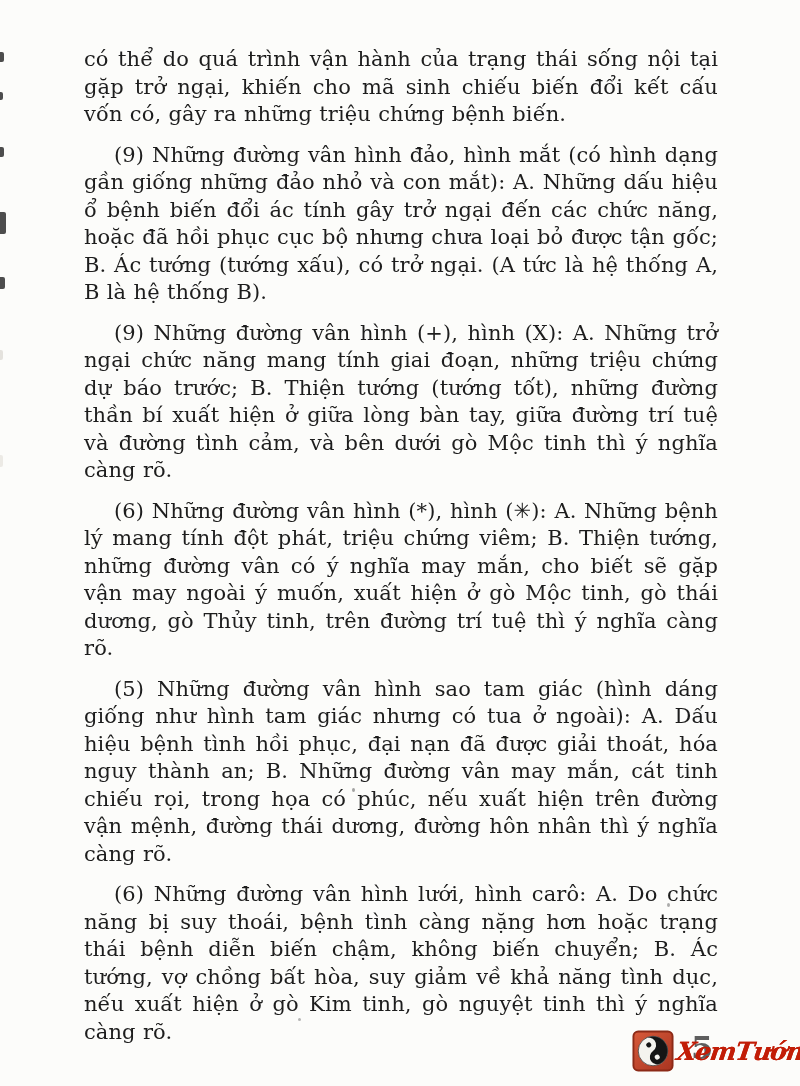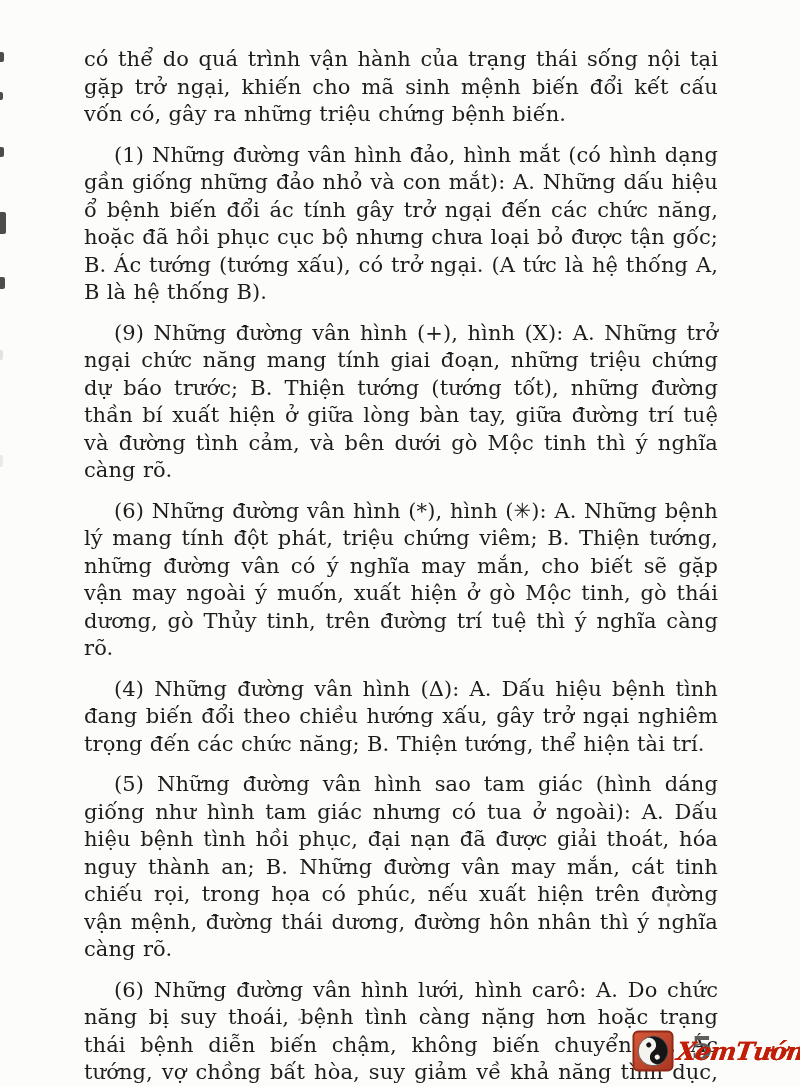--- a/index.html
+++ b/index.html
@@ -70,25 +70,24 @@
   <div class="edge-mark em3"></div>
   <div class="edge-mark em4"></div>
   <div class="edge-mark em5"></div>
   <div class="edge-mark em6"></div>
   <div class="edge-mark em7"></div>
   <div class="speck sp1"></div>
   <div class="speck sp2"></div>
   <div class="speck sp3"></div>
 
   <div class="content">
-    <p class="para no-indent">có thể do quá trình vận hành của trạng thái sống nội tại gặp trở ngại, khiến cho mã sinh mệnh biến đổi kết cấu vốn có, gây ra những triệu chứng bệnh biến.</p>
-    <p class="para">(1) Những đường vân hình đảo, hình mắt (có hình dạng gần giống những đảo nhỏ và con mắt): A. Những dấu hiệu ổ bệnh biến đổi ác tính gây trở ngại đến các chức năng, hoặc đã hồi phục cục bộ nhưng chưa loại bỏ được tận gốc; B. Ác tướng (tướng xấu), có trở ngại. (A tức là hệ thống A, B là hệ thống B).</p>
+    <p class="para no-indent">có thể do quá trình vận hành của trạng thái sống nội tại gặp trở ngại, khiến cho mã sinh chiếu biến đổi kết cấu vốn có, gây ra những triệu chứng bệnh biến.</p>
+    <p class="para">(9) Những đường vân hình đảo, hình mắt (có hình dạng gần giống những đảo nhỏ và con mắt): A. Những dấu hiệu ổ bệnh biến đổi ác tính gây trở ngại đến các chức năng, hoặc đã hồi phục cục bộ nhưng chưa loại bỏ được tận gốc; B. Ác tướng (tướng xấu), có trở ngại. (A tức là hệ thống A, B là hệ thống B).</p>
     <p class="para">(9) Những đường vân hình (+), hình (X): A. Những trở ngại chức năng mang tính giai đoạn, những triệu chứng dự báo trước; B. Thiện tướng (tướng tốt), những đường thần bí xuất hiện ở giữa lòng bàn tay, giữa đường trí tuệ và đường tình cảm, và bên dưới gò Mộc tinh thì ý nghĩa càng rõ.</p>
     <p class="para">(6) Những đường vân hình (*), hình (✳): A. Những bệnh lý mang tính đột phát, triệu chứng viêm; B. Thiện tướng, những đường vân có ý nghĩa may mắn, cho biết sẽ gặp vận may ngoài ý muốn, xuất hiện ở gò Mộc tinh, gò thái dương, gò Thủy tinh, trên đường trí tuệ thì ý nghĩa càng rõ.</p>
-    <p class="para">(4) Những đường vân hình (Δ): A. Dấu hiệu bệnh tình đang biến đổi theo chiều hướng xấu, gây trở ngại nghiêm trọng đến các chức năng; B. Thiện tướng, thể hiện tài trí.</p>
     <p class="para">(5) Những đường vân hình sao tam giác (hình dáng giống như hình tam giác nhưng có tua ở ngoài): A. Dấu hiệu bệnh tình hồi phục, đại nạn đã được giải thoát, hóa nguy thành an; B. Những đường vân may mắn, cát tinh chiếu rọi, trong họa có phúc, nếu xuất hiện trên đường vận mệnh, đường thái dương, đường hôn nhân thì ý nghĩa càng rõ.</p>
     <p class="para">(6) Những đường vân hình lưới, hình carô: A. Do chức năng bị suy thoái, bệnh tình càng nặng hơn hoặc trạng thái bệnh diễn biến chậm, không biến chuyển; B. Ác tướng, vợ chồng bất hòa, suy giảm về khả năng tình dục, nếu xuất hiện ở gò Kim tinh, gò nguyệt tinh thì ý nghĩa càng rõ.</p>
 
   </div>
 
   <div class="watermark">
     <span class="wm-icon">
       <svg viewBox="0 0 44 44" width="42" height="42" aria-hidden="true">
         <defs>
           <linearGradient id="wmred" x1="0" y1="0" x2="1" y2="1">

